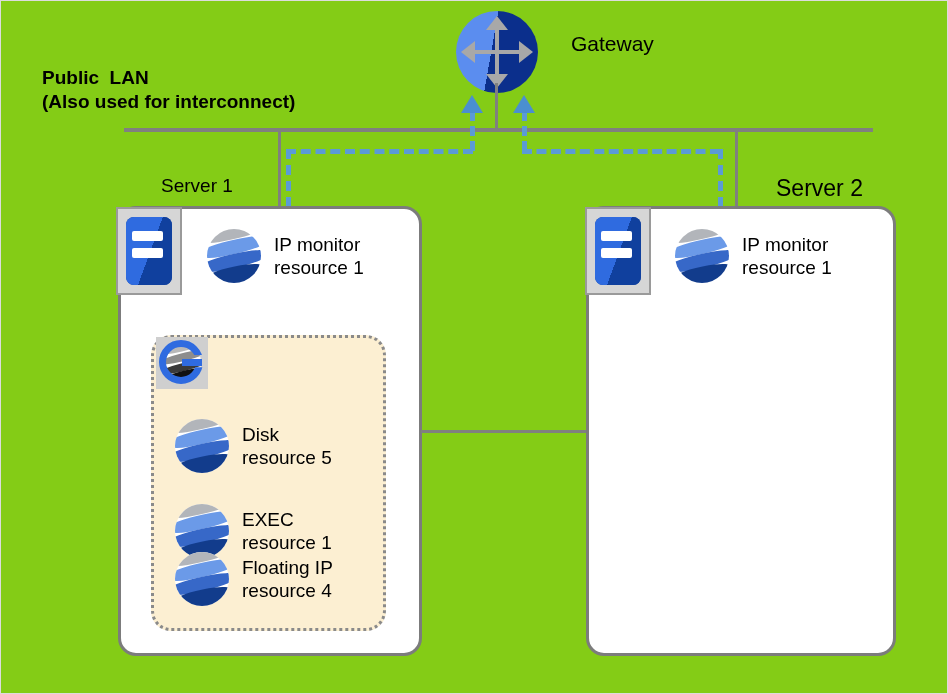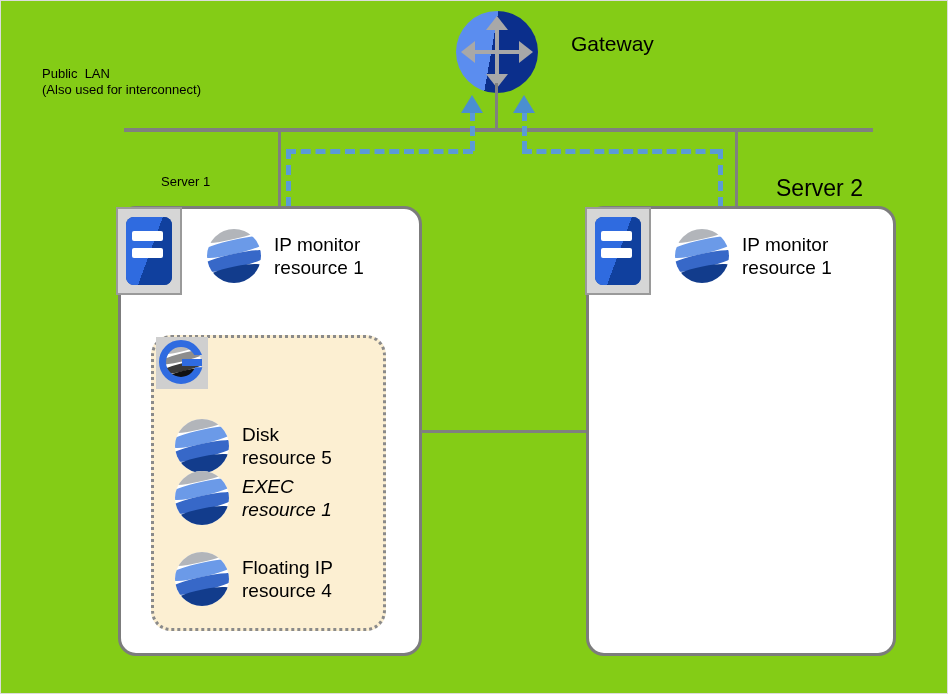--- a/index.html
+++ b/index.html
@@ -10,22 +10,22 @@
   }
   #canvas{
     position:absolute;left:0;top:0;width:948px;height:694px;
     box-sizing:border-box;border:1px solid #dcdcdc;background:#84cc16;
   }
   .abs{position:absolute;}
   .lbl{color:#000;white-space:pre;line-height:1.25;}
 
   
   #gateway-label{left:570px;top:30px;font-size:21px;}
-  #public-lan-label{left:41px;top:65px;font-size:13px;}
-  #server1-label{left:160px;top:173px;font-size:13px;}
+  #public-lan-label{left:41px;top:65px;font-size:19px;font-weight:bold;}
+  #server1-label{left:160px;top:173px;font-size:19px;}
   #server2-label{left:775px;top:173px;font-size:23px;}
   #interconnect-label{left:420px;top:375px;font-size:19px;width:165px;text-align:center;}
   #failover-label{left:178px;top:309px;font-size:19px;}
 
   
   .gline{background:#808080;position:absolute;}
   #lan-line{left:123px;top:127px;width:749px;height:4px;}
   #gw-stem{left:494px;top:82px;width:3px;height:46px;}
   #s1-stem{left:277px;top:129px;width:3px;height:78px;}
   #s2-stem{left:734px;top:129px;width:3px;height:78px;}
@@ -183,21 +183,21 @@
     <div class="globe" style="position:relative;">
       <div class="band g1"></div>
         <div class="band g2"></div>
         <div class="band g3"></div>
         <div class="band g4"></div>
     </div>
     <div class="rtext">Disk
 resource 5</div>
   </div>
 
-  <div class="res-row" style="left:174px;top:470px;font-style:italic;">
+  <div class="res-row" style="left:174px;top:503px;">
     <div class="globe" style="position:relative;">
       <div class="band g1"></div>
         <div class="band g2"></div>
         <div class="band g3"></div>
         <div class="band g4"></div>
     </div>
     <div class="rtext">EXEC
 resource 1</div>
   </div>
 

